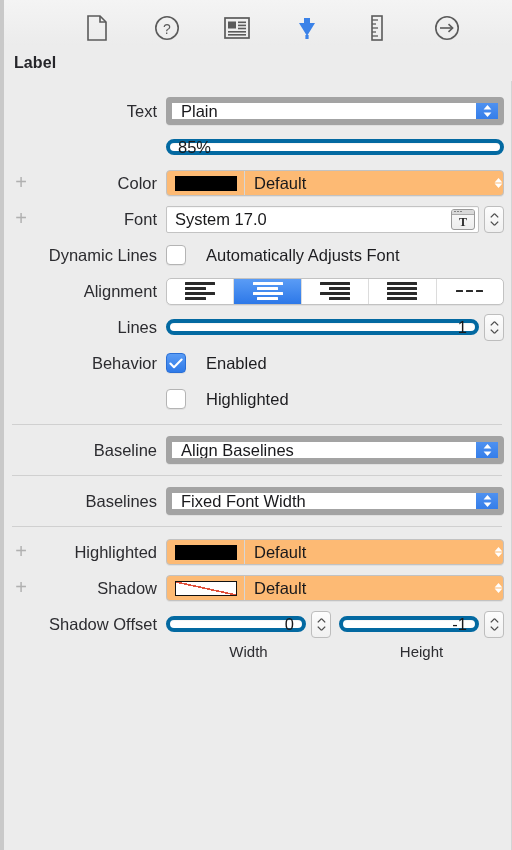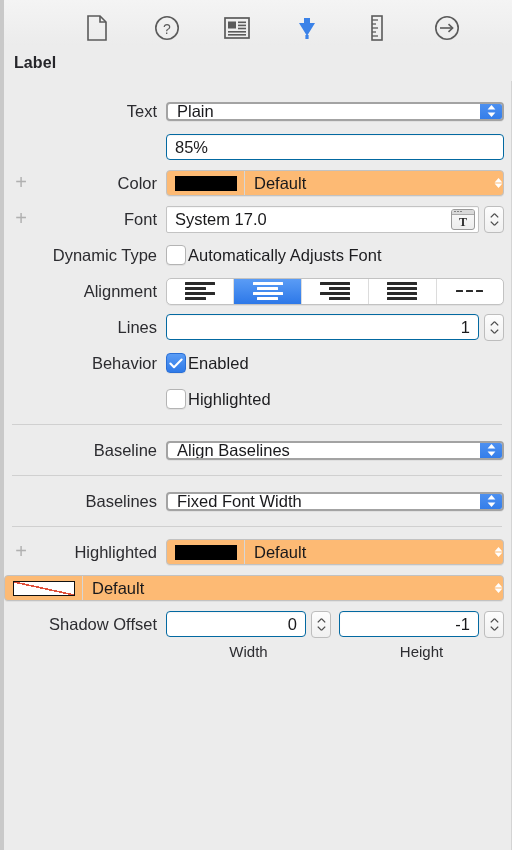--- a/index.html
+++ b/index.html
@@ -53,44 +53,44 @@
   }
   .lab {
     width: 162px; text-align: right; padding-right: 9px;
     font-size: 16.5px; color: #2c2c30; flex: none;
     white-space: nowrap; overflow: hidden;
   }
   .ctrl { flex: 1 1 auto; display: flex; align-items: center; padding-right: 8px; }
 
   
   .popup {
-    position: relative; flex: 1 1 auto; height: 19px;
+    position: relative; flex: 1 1 auto; height: 28px;
     background: #fff;
-    border: 2px solid #a3a3a3; border-radius: 4px;
+    border: 6px solid #a3a3a3; border-radius: 4px;
     box-shadow: 0 1px 0 rgba(0,0,0,.05);
     display: flex; align-items: center;
     overflow: hidden; cursor: default;
   }
   .popup .val {
     flex: 1 1 auto; padding-left: 9px; font-size: 16.5px; color: #19191c;
     white-space: nowrap; overflow: hidden; line-height: 24px;
   }
   .popup .arrows {
     width: 22px; height: 24px; flex: none; margin: 0 0 0 0;
     background: linear-gradient(#5596f2, #2e79e8);
     border-radius: 3px;
     display: flex; flex-direction: column; align-items: center; justify-content: center;
     gap: 2px;
   }
   .chev { width: 9px; height: 5px; display:block; }
 
   
   .tfield {
-    flex: 1 1 auto; height: 26px; background: #fff;
-    border: 1px solid #0369a1; border-radius: 4px;
+    flex: 1 1 auto; height: 16px; background: #fff;
+    border: 4px solid #0369a1; border-radius: 13px;
     display: flex; align-items: center;
     font-size: 16.5px; color: #1a1a1c; padding: 0 8px;
     box-shadow: inset 0 1px 1px rgba(0,0,0,.04);
   }
   .tfield.right { justify-content: flex-end; }
 
   
   .colorwell {
     flex: 1 1 auto; height: 26px; background: #fdba74;
     border: 1px solid #c2c2c2; border-radius: 4px;
@@ -140,21 +140,21 @@
   }
   .tbtn .bar {
     height: 5px; background: #d9d9d9; border-bottom: 1px solid #a9a9a9;
     display: flex; align-items: center; gap: 1.5px; padding-left: 2px;
   }
   .tbtn .bar i { width: 1.5px; height: 1.5px; background: #777; border-radius: 50%; display: block; }
   .tbtn .tg { flex: 1 1 auto; display: flex; align-items: center; justify-content: center;
     font-size: 12px; font-weight: bold; color: #2b2b2b; font-family: "Liberation Serif", serif; line-height: 1; }
 
   
-  .chkrow { display: flex; align-items: center; gap: 2px; }
+  .chkrow { display: flex; align-items: center; gap: 20px; }
   .chk {
     width: 20px; height: 20px; flex: none; border-radius: 4px;
     background: #fff; border: 1px solid #b4b4b4;
     box-shadow: 0 1px 0 rgba(0,0,0,.05);
     display: flex; align-items: center; justify-content: center; cursor: default;
   }
   .chk.on { background: linear-gradient(#5a9cf5, #2f7ae8); border-color: #2a6fd6; }
   .chk-label { font-size: 16.5px; color: #1d1d20; white-space: nowrap; }
 
   
@@ -334,21 +334,21 @@
             </svg>
           <svg class="chev" viewBox="0 0 9 5">
               <path d="M4.5 4.4L8.2 0.6" fill="none" stroke="#4a4a4a" stroke-width="1.3"></path>
               <path d="M4.5 4.4L0.8 0.6" fill="none" stroke="#4a4a4a" stroke-width="1.3"></path>
             </svg>
         </span>
       </div>
     </div>
 
     <div class="row">
-      <div class="lab">Dynamic Type</div>
+      <div class="lab">Dynamic Lines</div>
       <div class="ctrl">
         <div class="chkrow">
           <span class="chk"></span>
           <span class="chk-label">Automatically Adjusts Font</span>
         </div>
       </div>
     </div>
 
     <div class="row">
       <div class="lab">Alignment</div>
@@ -498,20 +498,21 @@
             <svg class="chev" viewBox="0 0 9 5">
                 <path d="M4.5 5L0.6 0.4h7.8z" fill="#fff"></path>
               </svg>
           </span>
         </div>
       </div>
     </div>
 
     <div class="row">
       <span class="plus">+</span>
+      <div class="lab">Shadow</div>
       <div class="ctrl">
         <div class="colorwell">
           <span class="swatch-box">
             <span class="swatch clear"></span>
           </span>
           <span class="val">Default</span>
           <span class="arrows">
             <svg class="chev" viewBox="0 0 9 5">
                 <path d="M4.5 0L8.4 4.6H0.6z" fill="#fff"></path>
               </svg>

